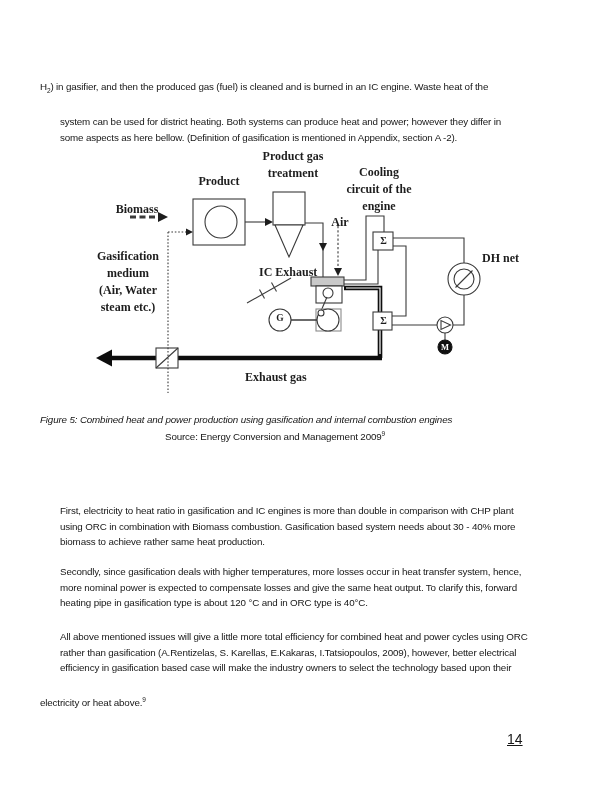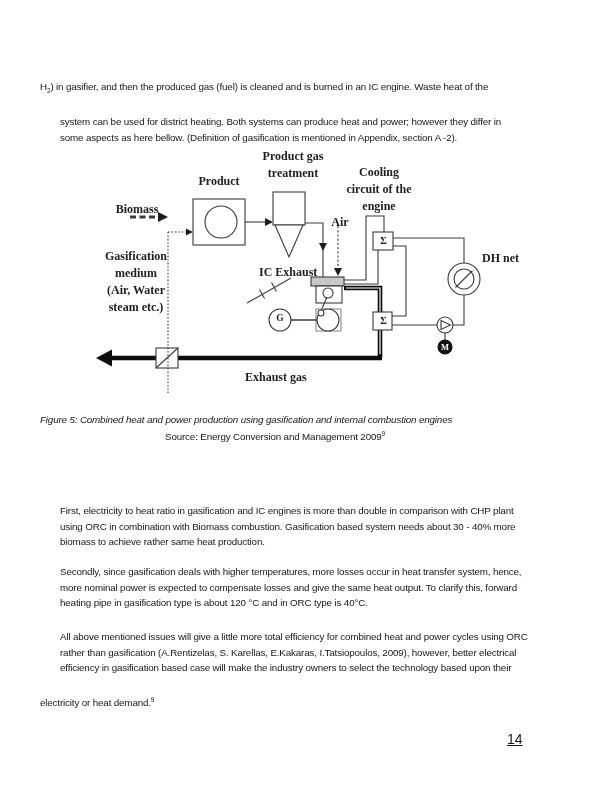--- a/index.html
+++ b/index.html
@@ -147,21 +147,21 @@
   </svg>
 
   <div class="dlabel" style="left:293px;top:148px;">Product gas
 treatment</div>
   <div class="dlabel" style="left:219px;top:173px;">Product</div>
   <div class="dlabel" style="left:137px;top:201px;">Biomass</div>
   <div class="dlabel" style="left:379px;top:164px;">Cooling
 circuit of the
 engine</div>
   <div class="dlabel" style="left:340px;top:214px;">Air</div>
-  <div class="dlabel" style="left:136px;top:248px;">Gasification
+  <div class="dlabel" style="left:128px;top:248px;">Gasification
 medium
 (Air, Water
 steam etc.)</div>
   <div class="dlabel left" style="left:259px;top:264px;">IC Exhaust</div>
   <div class="dlabel left" style="left:482px;top:250px;">DH net</div>
   <div class="dlabel left" style="left:245px;top:369px;">Exhaust gas</div>
 
   <span class="tiny" style="left:280px;top:313px;font-size:9.5px;">G</span>
   <span class="tiny" style="left:445px;top:342px;font-size:8.5px;color:#fff;">M</span>
   <span class="tiny" style="left:383.5px;top:234.5px;font-size:10px;">Σ</span>
@@ -187,18 +187,18 @@
   <div class="para" style="top:548px;">
     <div class="lines">Secondly, since gasification deals with higher temperatures, more losses occur in heat transfer system, hence,
 more nominal power is expected to compensate losses and give the same heat output. To clarify this, forward
 heating pipe in gasification type is about 120 °C and in ORC type is 40°C.</div>
   </div>
 
   <div class="para" style="top:613px;">
     <div class="lines">All above mentioned issues will give a little more total efficiency for combined heat and power cycles using ORC
 rather than gasification (A.Rentizelas, S. Karellas, E.Kakaras, I.Tatsiopoulos, 2009), however, better electrical
 efficiency in gasification based case will make the industry owners to select the technology based upon their</div>
-    <span class="inline-line"><span>electricity or heat demand.</span><sup>9</sup></span>
+    <span class="inline-line"><span>electricity or heat above.</span><sup>9</sup></span>
   </div>
 
   <div class="pageno" style="left:507px;top:731px;">14</div>
 
 </div>
 
 </body></html>

